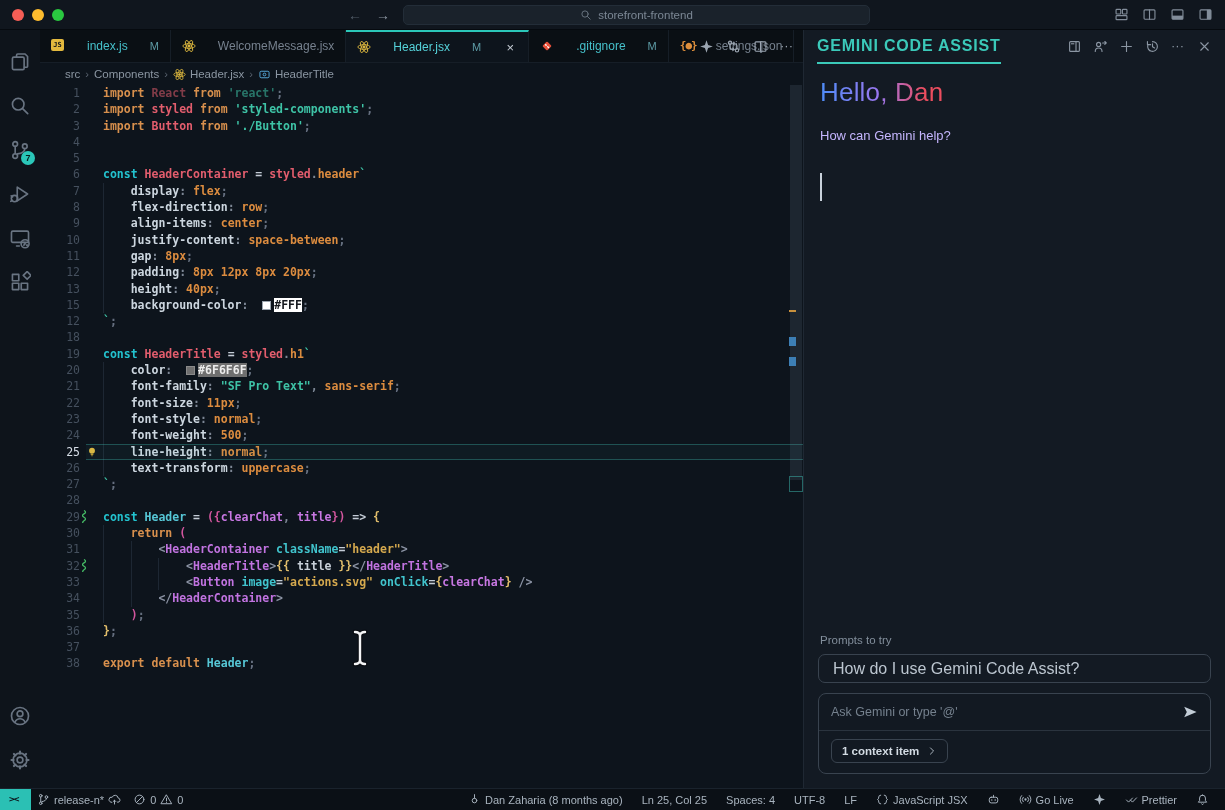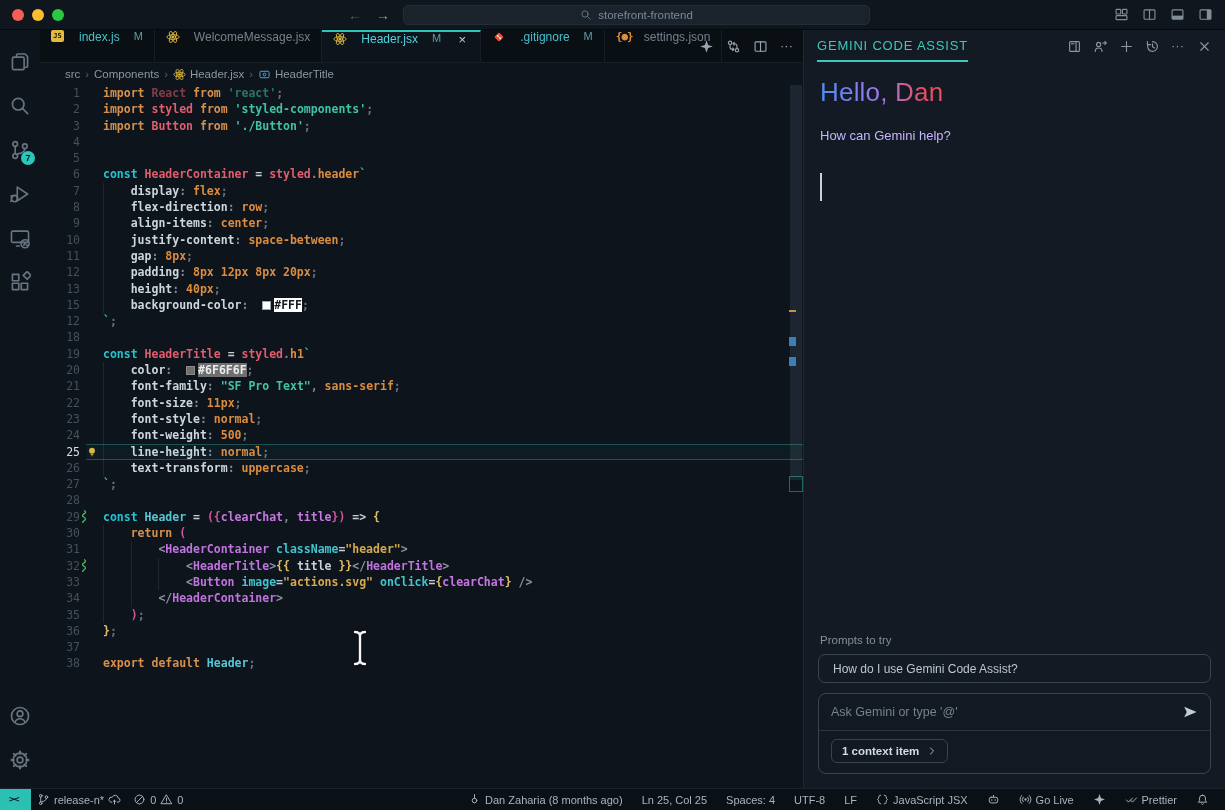--- a/index.html
+++ b/index.html
@@ -27,21 +27,21 @@
   .activitybar{width:40px;background:#0e141b;display:flex;flex-direction:column;align-items:center;padding-top:10px}
   .act{position:relative;width:40px;height:44px;display:flex;align-items:center;justify-content:center;color:#697482}
   .act .ic{width:22px;height:22px}
   .act-bottom{margin-top:auto;display:flex;flex-direction:column;align-items:center;padding-bottom:6px}
   .badge{position:absolute;right:5px;bottom:7px;min-width:14px;height:14px;border-radius:7px;background:#2bc7b9;color:#07211f;
     font-size:9px;font-weight:bold;display:flex;align-items:center;justify-content:center;padding:0 3px}
 
   
   .editor{flex:1;display:flex;flex-direction:column;background:#0d141c;min-width:0;position:relative}
   .tabbar{height:33px;background:#0a0f14;display:flex;align-items:stretch;border-bottom:1px solid #161e27;position:relative}
-  .tab{display:flex;align-items:flex-start;gap:14px;padding:0 11px;font-size:12px;color:#76818e;border-right:1px solid #161e27;cursor:default}
+  .tab{display:flex;align-items:center;gap:22px;padding:0 11px;font-size:12px;color:#76818e;border-right:1px solid #161e27;cursor:default}
   .tab .ic{width:14px;height:14px}
   .tab .mod{color:#5d9ba5;font-size:11px}
   .tab.modified .lbl{color:#46c1cb}
   .tab.active{background:#0d141c;border-top:2px solid #2bc7b9;color:#55d2da}
   .tab.active .lbl{color:#55d2da}
   .tab .close{color:#c6cdd5;font-size:13px;width:14px;height:14px;display:flex;align-items:center;justify-content:center}
   .jsbadge{width:13px;height:12px;background:#e3b93e;color:#10151a;font-size:7px;font-weight:bold;border-radius:2px;
     display:inline-flex;align-items:center;justify-content:center;font-family:"DejaVu Sans Mono",monospace}
   .jgear{color:#dd8e3c;font-weight:bold;font-size:11px;letter-spacing:-1px;font-family:"DejaVu Sans Mono",monospace}
   .editor-actions{position:absolute;right:8px;top:0;height:33px;display:flex;align-items:center;gap:12px;color:#9ba5b1}
@@ -80,34 +80,34 @@
   .sb-orange{top:225px;height:2px;background:#c9913d}
   .sb-blue1{top:252px;height:9px;background:#3d7fb5}
   .sb-blue2{top:272px;height:9px;background:#3d7fb5}
   .sb-curline{position:absolute;left:0;right:0;top:391px;height:16px;border:1px solid rgba(62,186,176,.5)}
 
   .mousecursor{position:absolute;left:350px;top:628px;width:20px;height:40px;pointer-events:none;z-index:50}
 
   
   .panel{width:422px;background:#131a23;border-left:1px solid #1f2833;display:flex;flex-direction:column;position:relative}
   .panel-header{height:33px;display:flex;align-items:center;padding:0 13px;position:relative}
-  .panel-title{color:#3bc9b9;font-size:13px;font-weight:normal;letter-spacing:.8px;position:relative;padding-bottom:2px}
+  .panel-title{color:#3bc9b9;font-size:16px;font-weight:bold;letter-spacing:.8px;position:relative;padding-bottom:2px}
   .panel-title::after{content:'';position:absolute;left:0;right:0;bottom:-7px;height:2px;background:#3bc9b9}
   .panel-hicons{margin-left:auto;display:flex;gap:11px;color:#8b96a3}
   .panel-hicons .ic{width:15px;height:15px}
   .panel-body{padding:14px 16px 0 16px;flex:1}
   .greeting{font-size:26px;letter-spacing:.2px;font-weight:500;
     background:linear-gradient(90deg,#4e8cf7 0%,#9b77f0 48%,#ec4d5e 85%);
     -webkit-background-clip:text;background-clip:text;color:transparent;display:inline-block}
   .subtitle{margin-top:20px;font-size:13px;color:#c4b5fd}
   .caret{width:2px;height:28px;background:#c9d2db;margin-top:30px}
   .panel-footer{padding:0 14px 14px 14px}
   .prompts-label{font-size:11.5px;color:#828e9b;margin:0 2px 8px 2px}
   .prompt-chip{height:29px;border:1px solid #39434f;border-radius:7px;display:flex;align-items:center;
-    padding:0 14px;font-size:12px;color:#bcc6d0;margin-bottom:10px}
+    padding:0 14px;font-size:16px;color:#bcc6d0;margin-bottom:10px}
   .input-box{border:1px solid #39434f;border-radius:8px;padding:10px 12px 10px 12px;background:#121922}
   .input-row{display:flex;align-items:center}
   .ask-input{flex:1;background:transparent;border:none;outline:none;color:#cfd8e1;font-size:12.5px;font-family:"Liberation Sans",sans-serif}
   .ask-input::placeholder{color:#75818e}
   .send{color:#c3cdd7}
   .input-divider{height:1px;background:#2a333e;margin:10px -12px 8px -12px}
   .context-chip{display:inline-flex;align-items:center;gap:8px;height:24px;border:1px solid #39434f;border-radius:6px;
     padding:0 10px;font-size:11.5px;font-weight:bold;color:#d3dbe3}
   .context-chip .ic{width:10px;height:10px;color:#aab4be}
 

